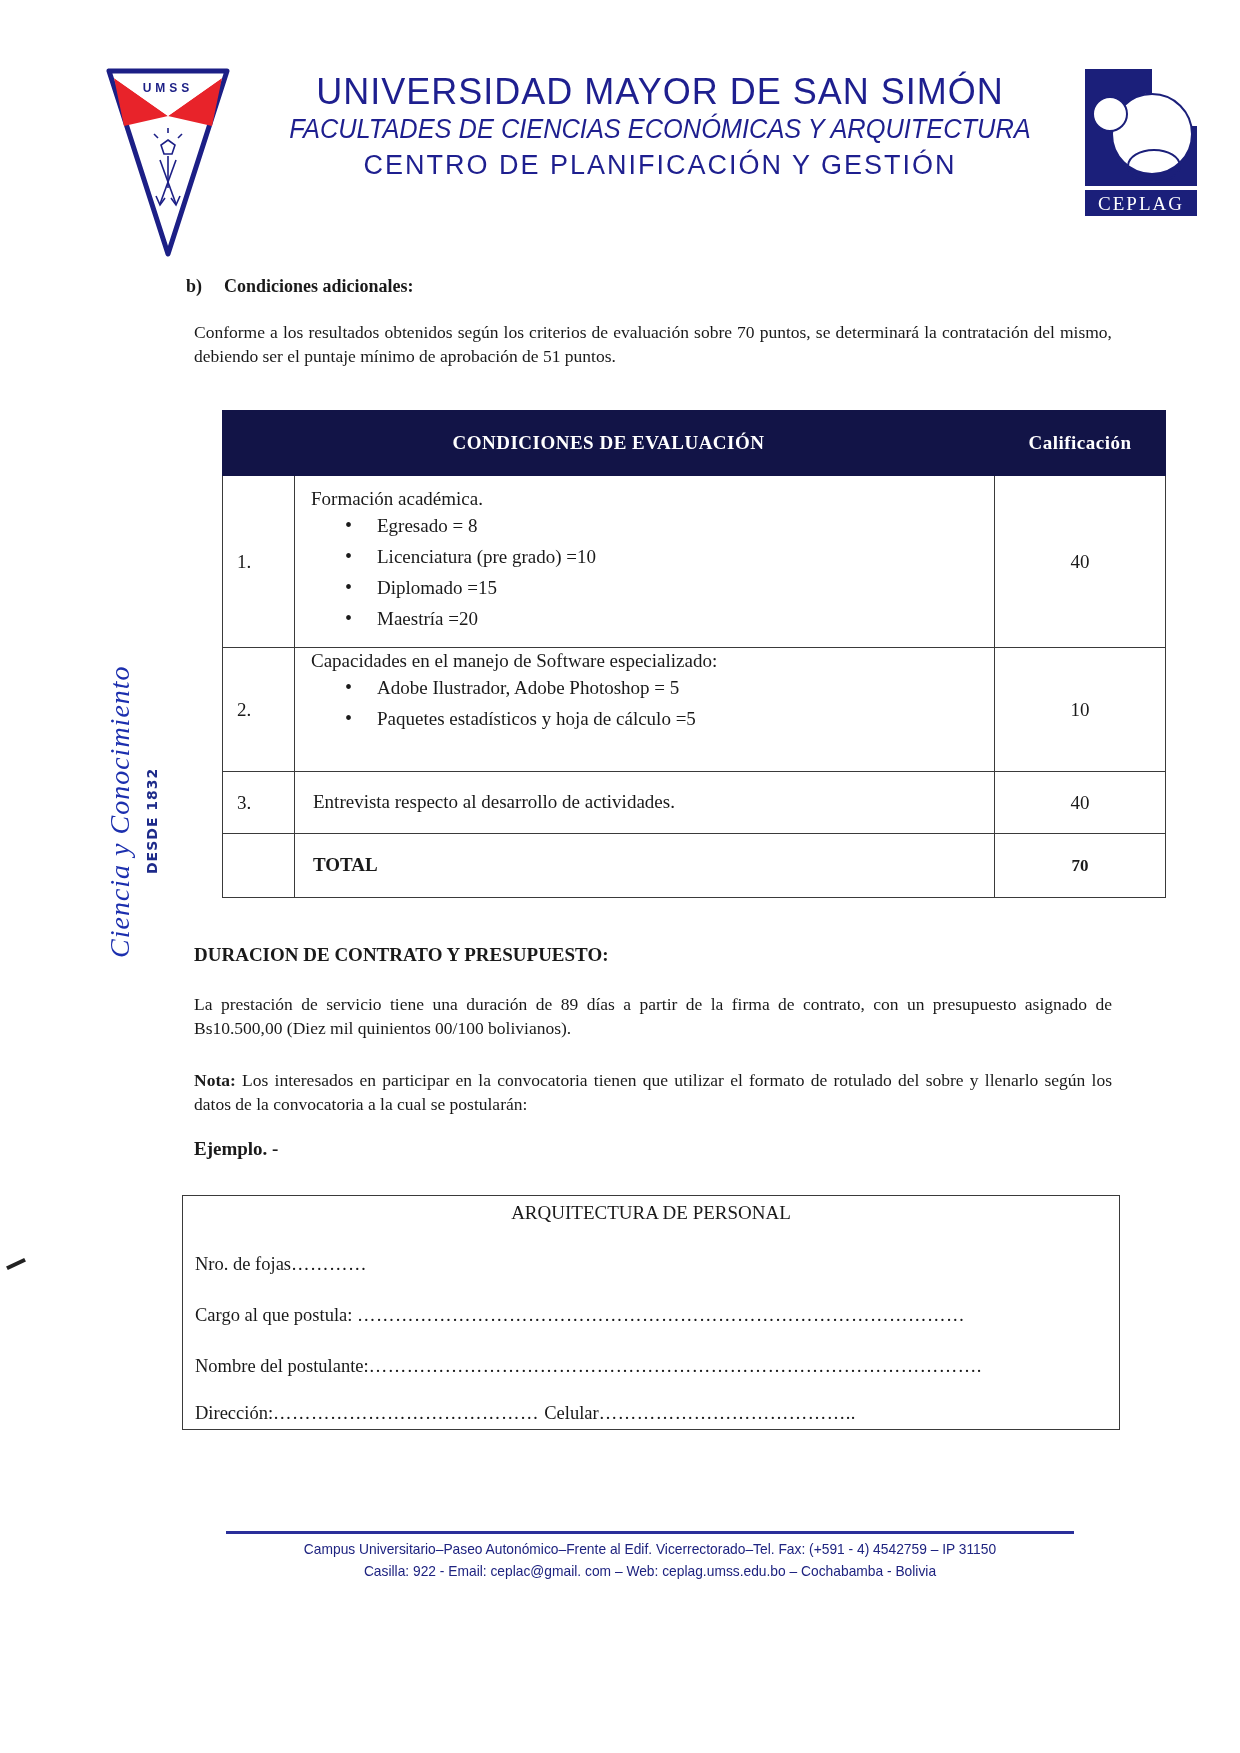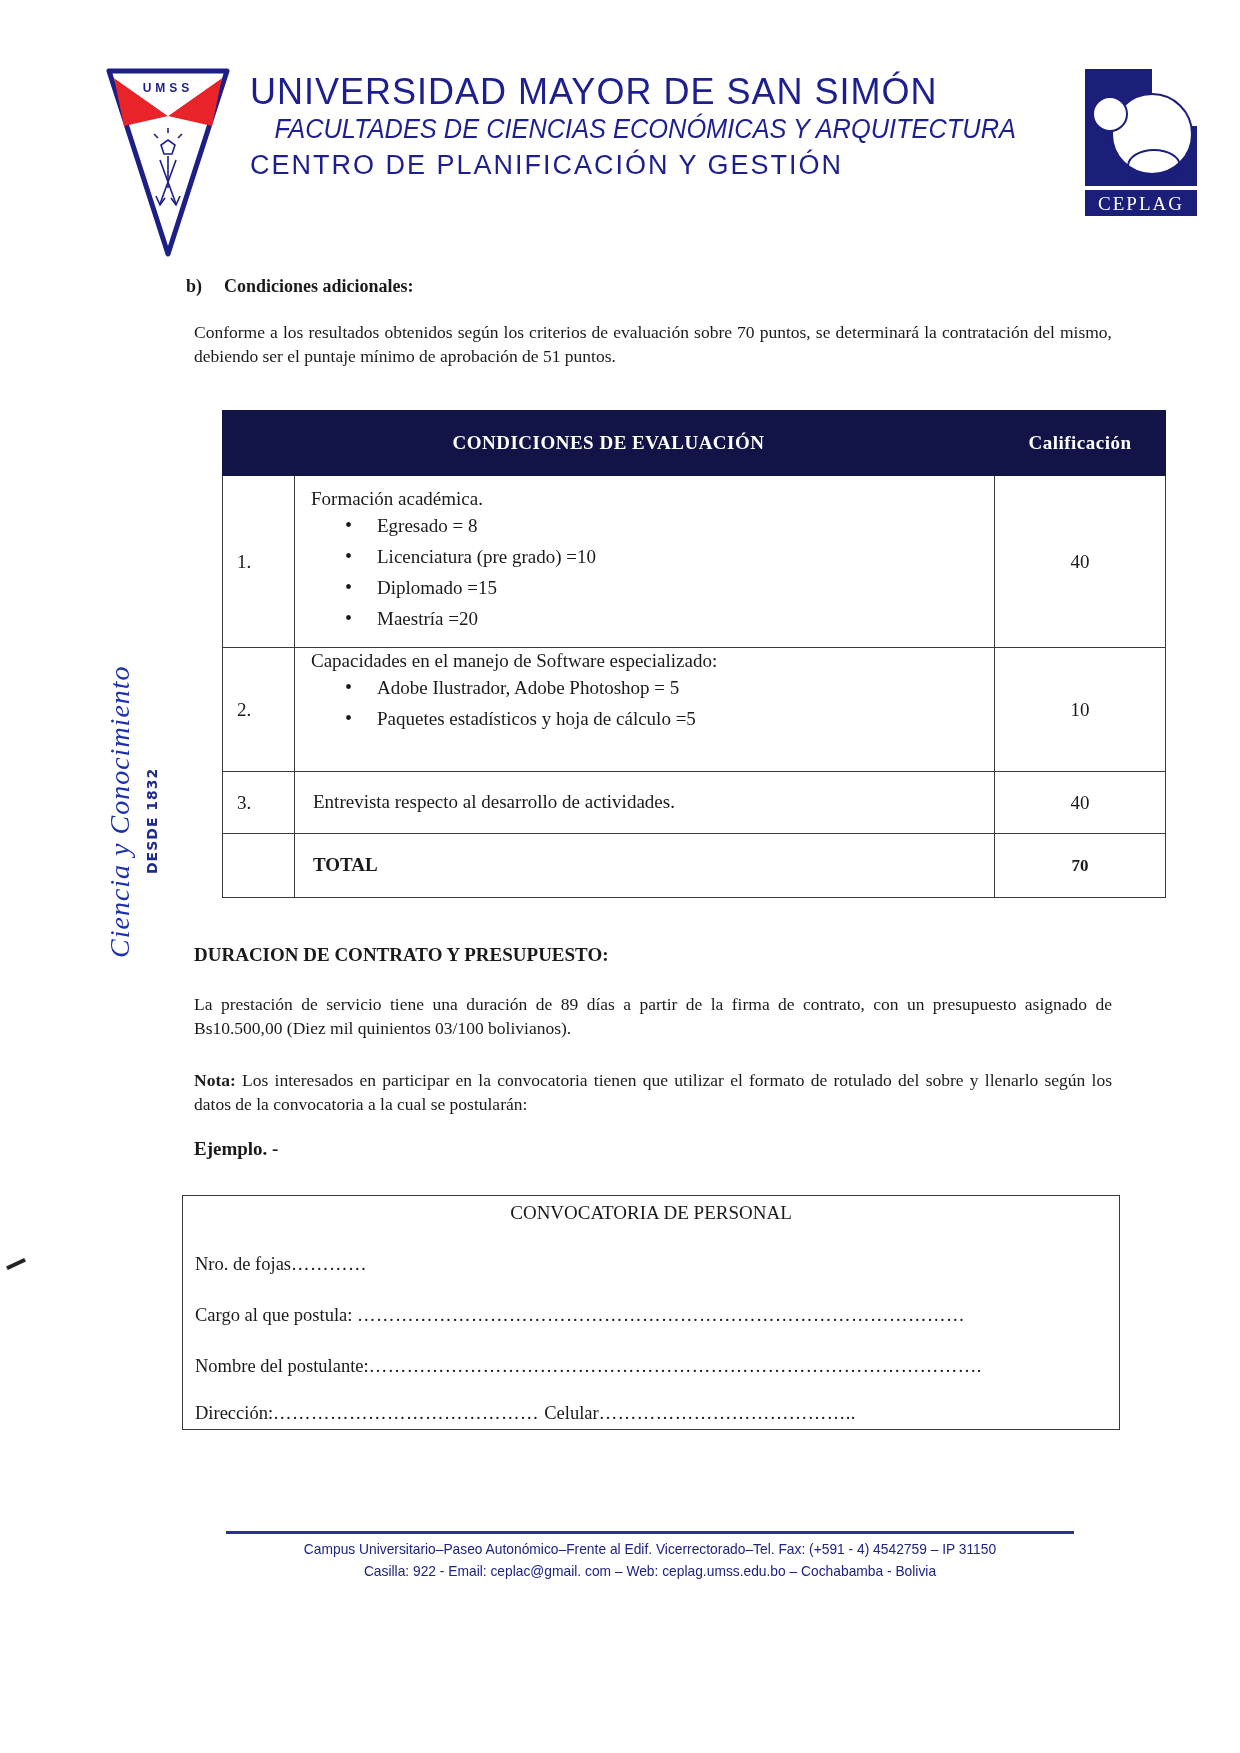--- a/index.html
+++ b/index.html
@@ -1,21 +1,21 @@
 <!DOCTYPE html>
 <html><head>
 <meta charset="utf-8">
 <style>
   html, body { margin: 0; padding: 0; background: #ffffff; }
   body { width: 1240px; height: 1753px; position: relative; overflow: hidden; font-family: "Liberation Serif", serif; color: #1a1a1a; }
 
   
   .logo-umss { position: absolute; left: 106px; top: 68px; width: 124px; height: 190px; }
   .logo-ceplag { position: absolute; left: 1082px; top: 66px; width: 118px; height: 152px; }
-  .head-titles { position: absolute; left: 250px; top: 72px; width: 820px; color: #1e1f8f; }
+  .head-titles { position: absolute; left: 250px; top: 72px; width: 820px; text-align: center; color: #1e1f8f; }
   .head-l1 { font-family: "Liberation Sans", sans-serif; font-size: 36px; letter-spacing: 1px; line-height: 40px; }
   .head-l2 { font-family: "Liberation Sans", sans-serif; font-style: italic; font-size: 27px; line-height: 34px; transform: scaleX(0.94); }
   .head-l3 { font-family: "Liberation Sans", sans-serif; font-size: 27px; letter-spacing: 2px; line-height: 38px; }
 
   
   .side-motto { position: absolute; left: 104px; top: 958px; transform-origin: 0 0; transform: rotate(-90deg); white-space: nowrap; }
   .motto-script { font-family: "Liberation Serif", serif; font-style: italic; font-size: 28px; color: #1c2fae; letter-spacing: 1px; }
   .motto-since { position: absolute; left: 84px; top: 40px; font-family: "DejaVu Sans", sans-serif; font-weight: bold; font-size: 14px; color: #1e2b8a; letter-spacing: 1px; }
 
   
@@ -151,26 +151,26 @@
     </tr>
     <tr class="row4">
       <td class="num"></td>
       <td class="desc total-lbl">TOTAL</td>
       <td class="score total-val">70</td>
     </tr>
   </tbody>
 </table>
 
 <div class="sec-dur">DURACION DE CONTRATO Y PRESUPUESTO:</div>
-<div class="para p2">La prestación de servicio tiene una duración de 89 días a partir de la firma de contrato, con un presupuesto asignado de Bs10.500,00 (Diez mil quinientos 03/100 bolivianos).</div>
+<div class="para p2">La prestación de servicio tiene una duración de 89 días a partir de la firma de contrato, con un presupuesto asignado de Bs10.500,00 (Diez mil quinientos 00/100 bolivianos).</div>
 <div class="para p3"><b>Nota:</b> <span>Los interesados en participar en la convocatoria tienen que utilizar el formato de rotulado del sobre y llenarlo según los datos de la convocatoria a la cual se postularán:</span></div>
 <div class="ejemplo">Ejemplo. -</div>
 
 <div class="form-box">
-  <div class="form-title">CONVOCATORIA DE PERSONAL</div>
+  <div class="form-title">ARQUITECTURA DE PERSONAL</div>
   <div class="form-line fl1">
     <span>Nro. de fojas</span><span class="dots">…………</span>
   </div>
   <div class="form-line fl2">
     <span>Cargo al que postula: </span><span class="dots">……………………………………………………………………………………</span>
   </div>
   <div class="form-line fl3">
     <span>Nombre del postulante:</span><span class="dots">…………………………………………………………………………………….</span>
   </div>
   <div class="form-line fl4">

